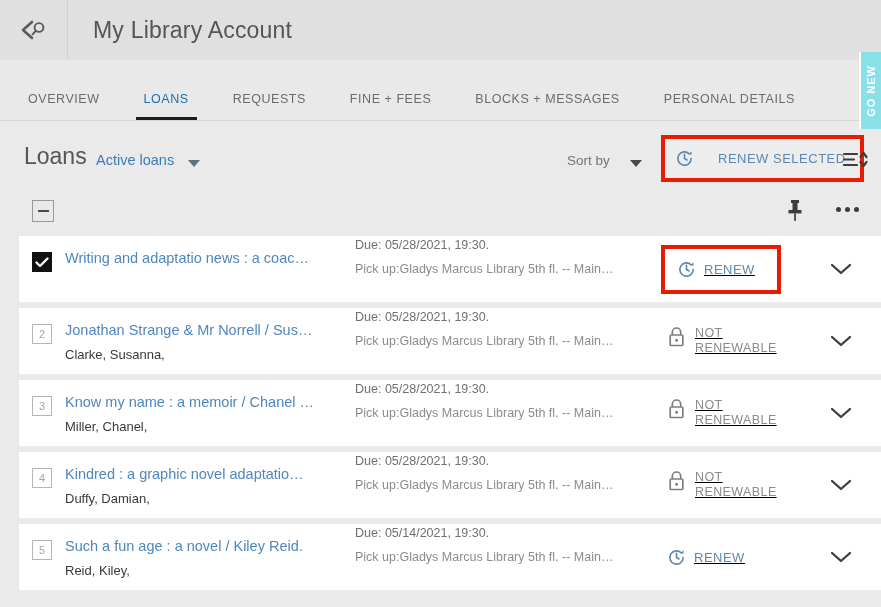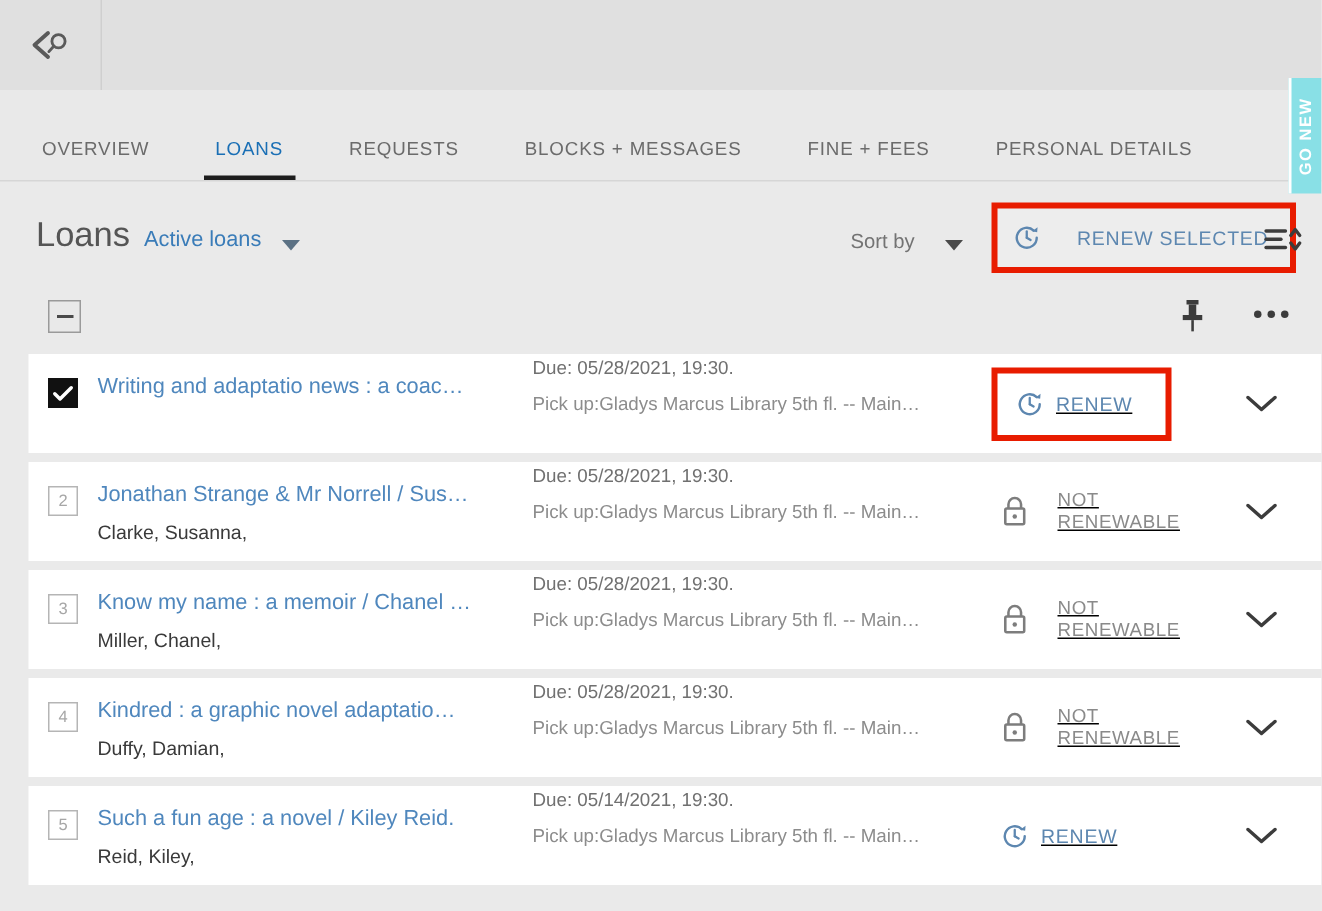--- a/index.html
+++ b/index.html
@@ -147,50 +147,51 @@
   .due-line { font-size: 12.5px; color: #707070; line-height: 19px; }
   .pick-line { font-size: 12.5px; color: #8c8c8c; margin-top: 6px; line-height: 17px;
                white-space: nowrap; overflow: hidden; }
 
   .action-cell { width: 170px; display: flex; align-items: center; gap: 8px; padding-left: 12px; text-decoration: underline; }
   .renew-action { display: flex; align-items: center; gap: 8px; cursor: pointer; }
   .renew-action .lbl { font-size: 13px; letter-spacing: .5px; color: #5d87b0; text-transform: uppercase; }
   .renew-action.boxed {
     border: 4px solid #e81c00; background: #fff; padding: 11px 22px 11px 12px; margin-left: -6px;
   }
-  .notrenew { display: flex; align-items: center; gap: 19px; }
+  .notrenew { display: flex; align-items: flex-start; gap: 9px; }
   .notrenew .lbl {
     font-size: 12.5px; letter-spacing: .4px; color: #8a8a8a; text-transform: uppercase;
     line-height: 15px; max-width: 76px;
   }
   .chev-cell { flex: 1; display: flex; justify-content: flex-end; padding-right: 28px; }
   .chev { cursor: pointer; }
 </style>
 </head>
 <body>
 
 <div id="app">
 
   <div class="topbar">
     <div class="back-btn">
       <svg width="34" height="22" viewBox="0 0 34 22">
         <path d="M15 3 L6 11 L15 19" fill="none" stroke="#5a5a5a" stroke-width="2.6" stroke-linecap="round" stroke-linejoin="round"></path>
         <circle cx="22" cy="8.5" r="4.4" fill="none" stroke="#5a5a5a" stroke-width="1.9"></circle>
         <line x1="18.8" y1="11.8" x2="15.6" y2="15.4" stroke="#5a5a5a" stroke-width="1.9" stroke-linecap="round"></line>
       </svg>
     </div>
+    <div class="page-title">My Library Account</div>
   </div>
 
   <div class="tabbar">
     <div class="tabs">
       <div class="tab">OVERVIEW</div>
       <div class="tab active">LOANS</div>
       <div class="tab">REQUESTS</div>
+      <div class="tab">FINE + FEES</div>
       <div class="tab">BLOCKS + MESSAGES</div>
-      <div class="tab">FINE + FEES</div>
       <div class="tab">PERSONAL DETAILS</div>
     </div>
   </div>
 
   <div class="feedback-tab">
     <span>GO NEW</span>
   </div>
 
   <div class="loans-head">
     <div class="loans-title">Loans</div>

